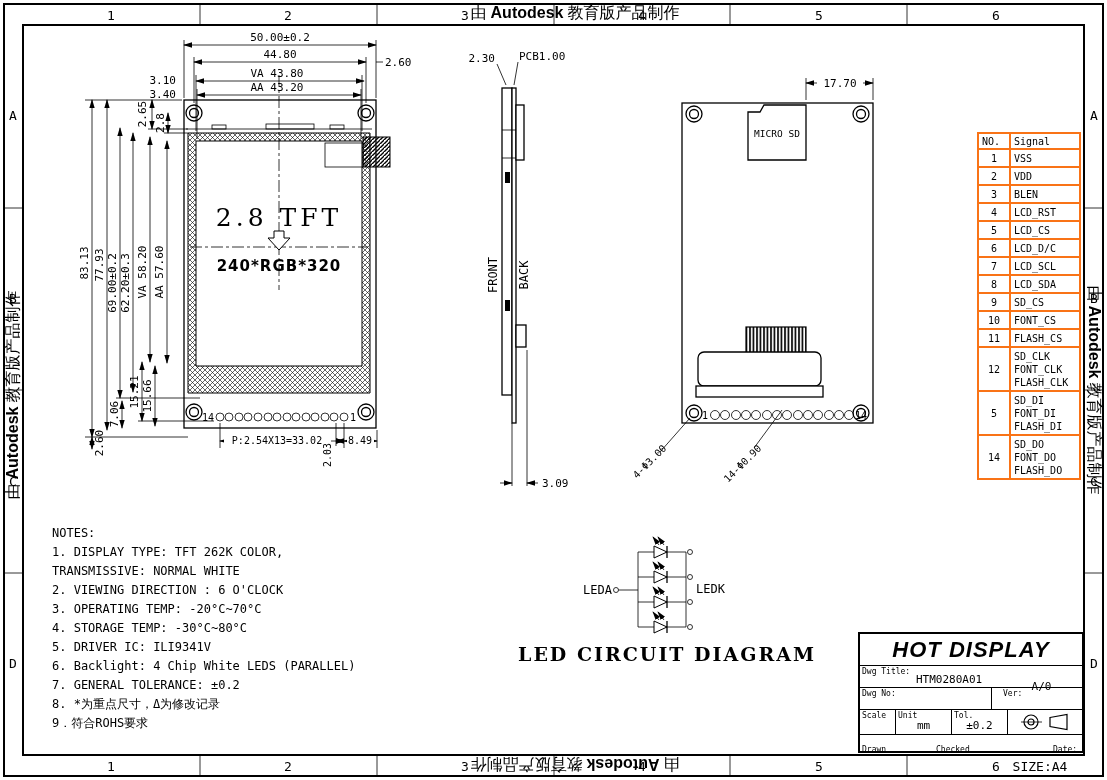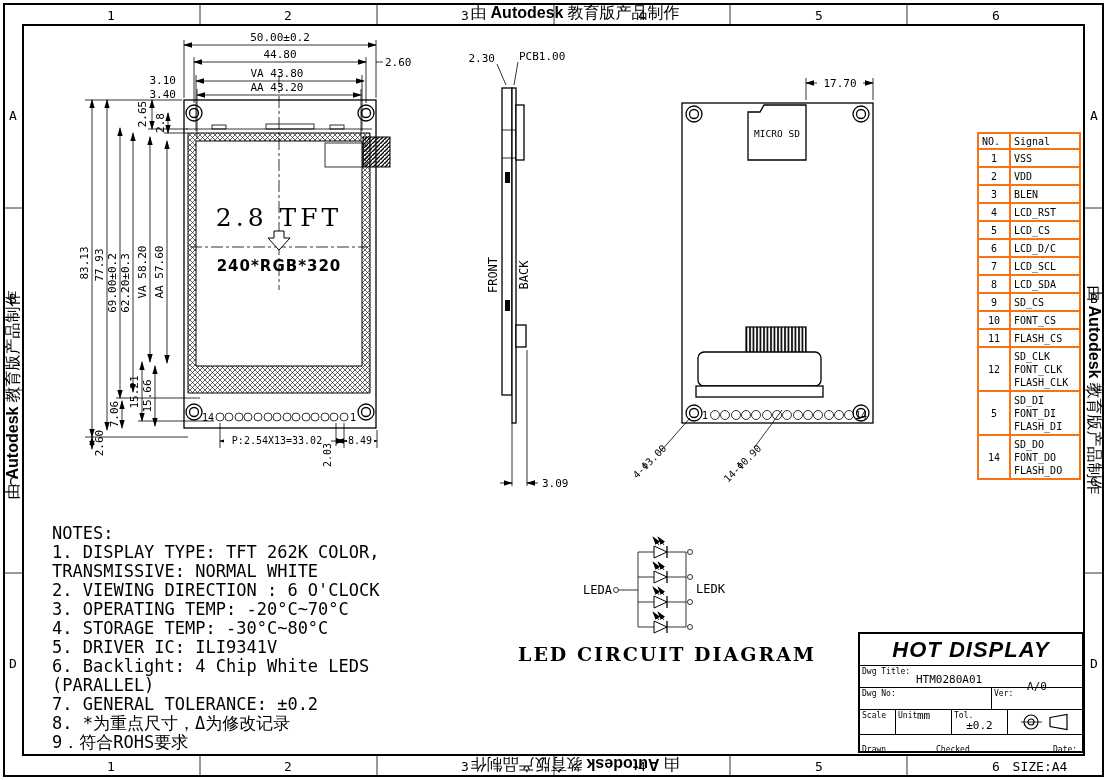--- a/index.html
+++ b/index.html
@@ -16,21 +16,21 @@
   .t10{font-size:10px;}
   .t12{font-size:12px;}
   .t13{font-size:13px;}
   .serif-big{font-family:"DejaVu Serif",serif;font-size:25px;letter-spacing:4px;}
   .res{font-family:"DejaVu Sans",sans-serif;font-size:15px;font-weight:600;letter-spacing:1px;}
   .led-title{font-family:"DejaVu Serif",serif;font-size:19px;font-weight:bold;letter-spacing:2px;}
   .wm{position:absolute;font-family:"Liberation Sans",sans-serif;font-size:16px;white-space:nowrap;color:#000;}
   .wm b{margin:0 4px;}
   
   #notes{position:absolute;left:52px;top:524px;width:420px;
-         font-size:17px;line-height:19px;}
+         font-size:12px;line-height:19px;}
   #notes .note-item{white-space:pre-line;}
   
   #signal-table{position:absolute;left:977px;top:132px;}
   #signal-table table{border-collapse:collapse;font-size:10px;}
   #signal-table td,#signal-table th{border:2px solid #f97316;padding:0 3px;height:16px;
       font-weight:normal;text-align:left;}
   #signal-table th{height:14px;}
   #signal-table td.no{width:24px;text-align:center;}
   #signal-table td.sig{width:62px;white-space:pre-line;line-height:13px;}
   #signal-table tr.triple td{height:42px;}
@@ -446,36 +446,36 @@
 </div>
 
 <div id="title-block">
   <div class="tb-row" style="height:32px;">
     <div class="tb-company">HOT DISPLAY</div>
   </div>
   <div class="tb-row" style="height:22px;padding-left:25px;">
     <span class="tb-label">Dwg Title:</span>
     <span class="tb-val" style="position:absolute;left:56px;top:7px;">HTM0280A01</span>
   </div>
-  <div class="tb-row" style="height:22px;">
+  <div class="tb-row" style="height:22px;gap:9px;">
     <div class="tb-cell" style="width:132px;">
       <span class="tb-label">Dwg No:</span>
     </div>
     <div class="tb-cell" style="flex:1;">
       <span class="tb-label">Ver:</span>
       <span class="tb-val" style="margin-bottom:16px;">A/0</span>
     </div>
   </div>
   <div class="tb-row" style="height:25px;">
     <div class="tb-cell" style="width:36px;">
       <span class="tb-label">Scale</span>
     </div>
     <div class="tb-cell" style="width:56px;">
       <span class="tb-label">Unit</span>
-      <span class="tb-val" style="margin-bottom:12px;">mm</span>
+      <span class="tb-val" style="margin-bottom:2px;">mm</span>
     </div>
     <div class="tb-cell" style="width:56px;justify-content:center;">
       <span class="tb-label">Tol.</span>
       <span class="tb-val" style="margin-bottom:2px;">±0.2</span>
     </div>
     <div class="tb-cell" style="flex:1;align-items:center;">
       <svg width="50" height="20" viewBox="0 0 50 20">
         <line x1="1" y1="10" x2="22" y2="10" stroke="#000" stroke-width="0.8"></line>
         <circle cx="11" cy="10" r="7" fill="none" stroke="#000" stroke-width="1.2"></circle>
         <circle cx="11" cy="10" r="3" fill="none" stroke="#000" stroke-width="1.2"></circle>

